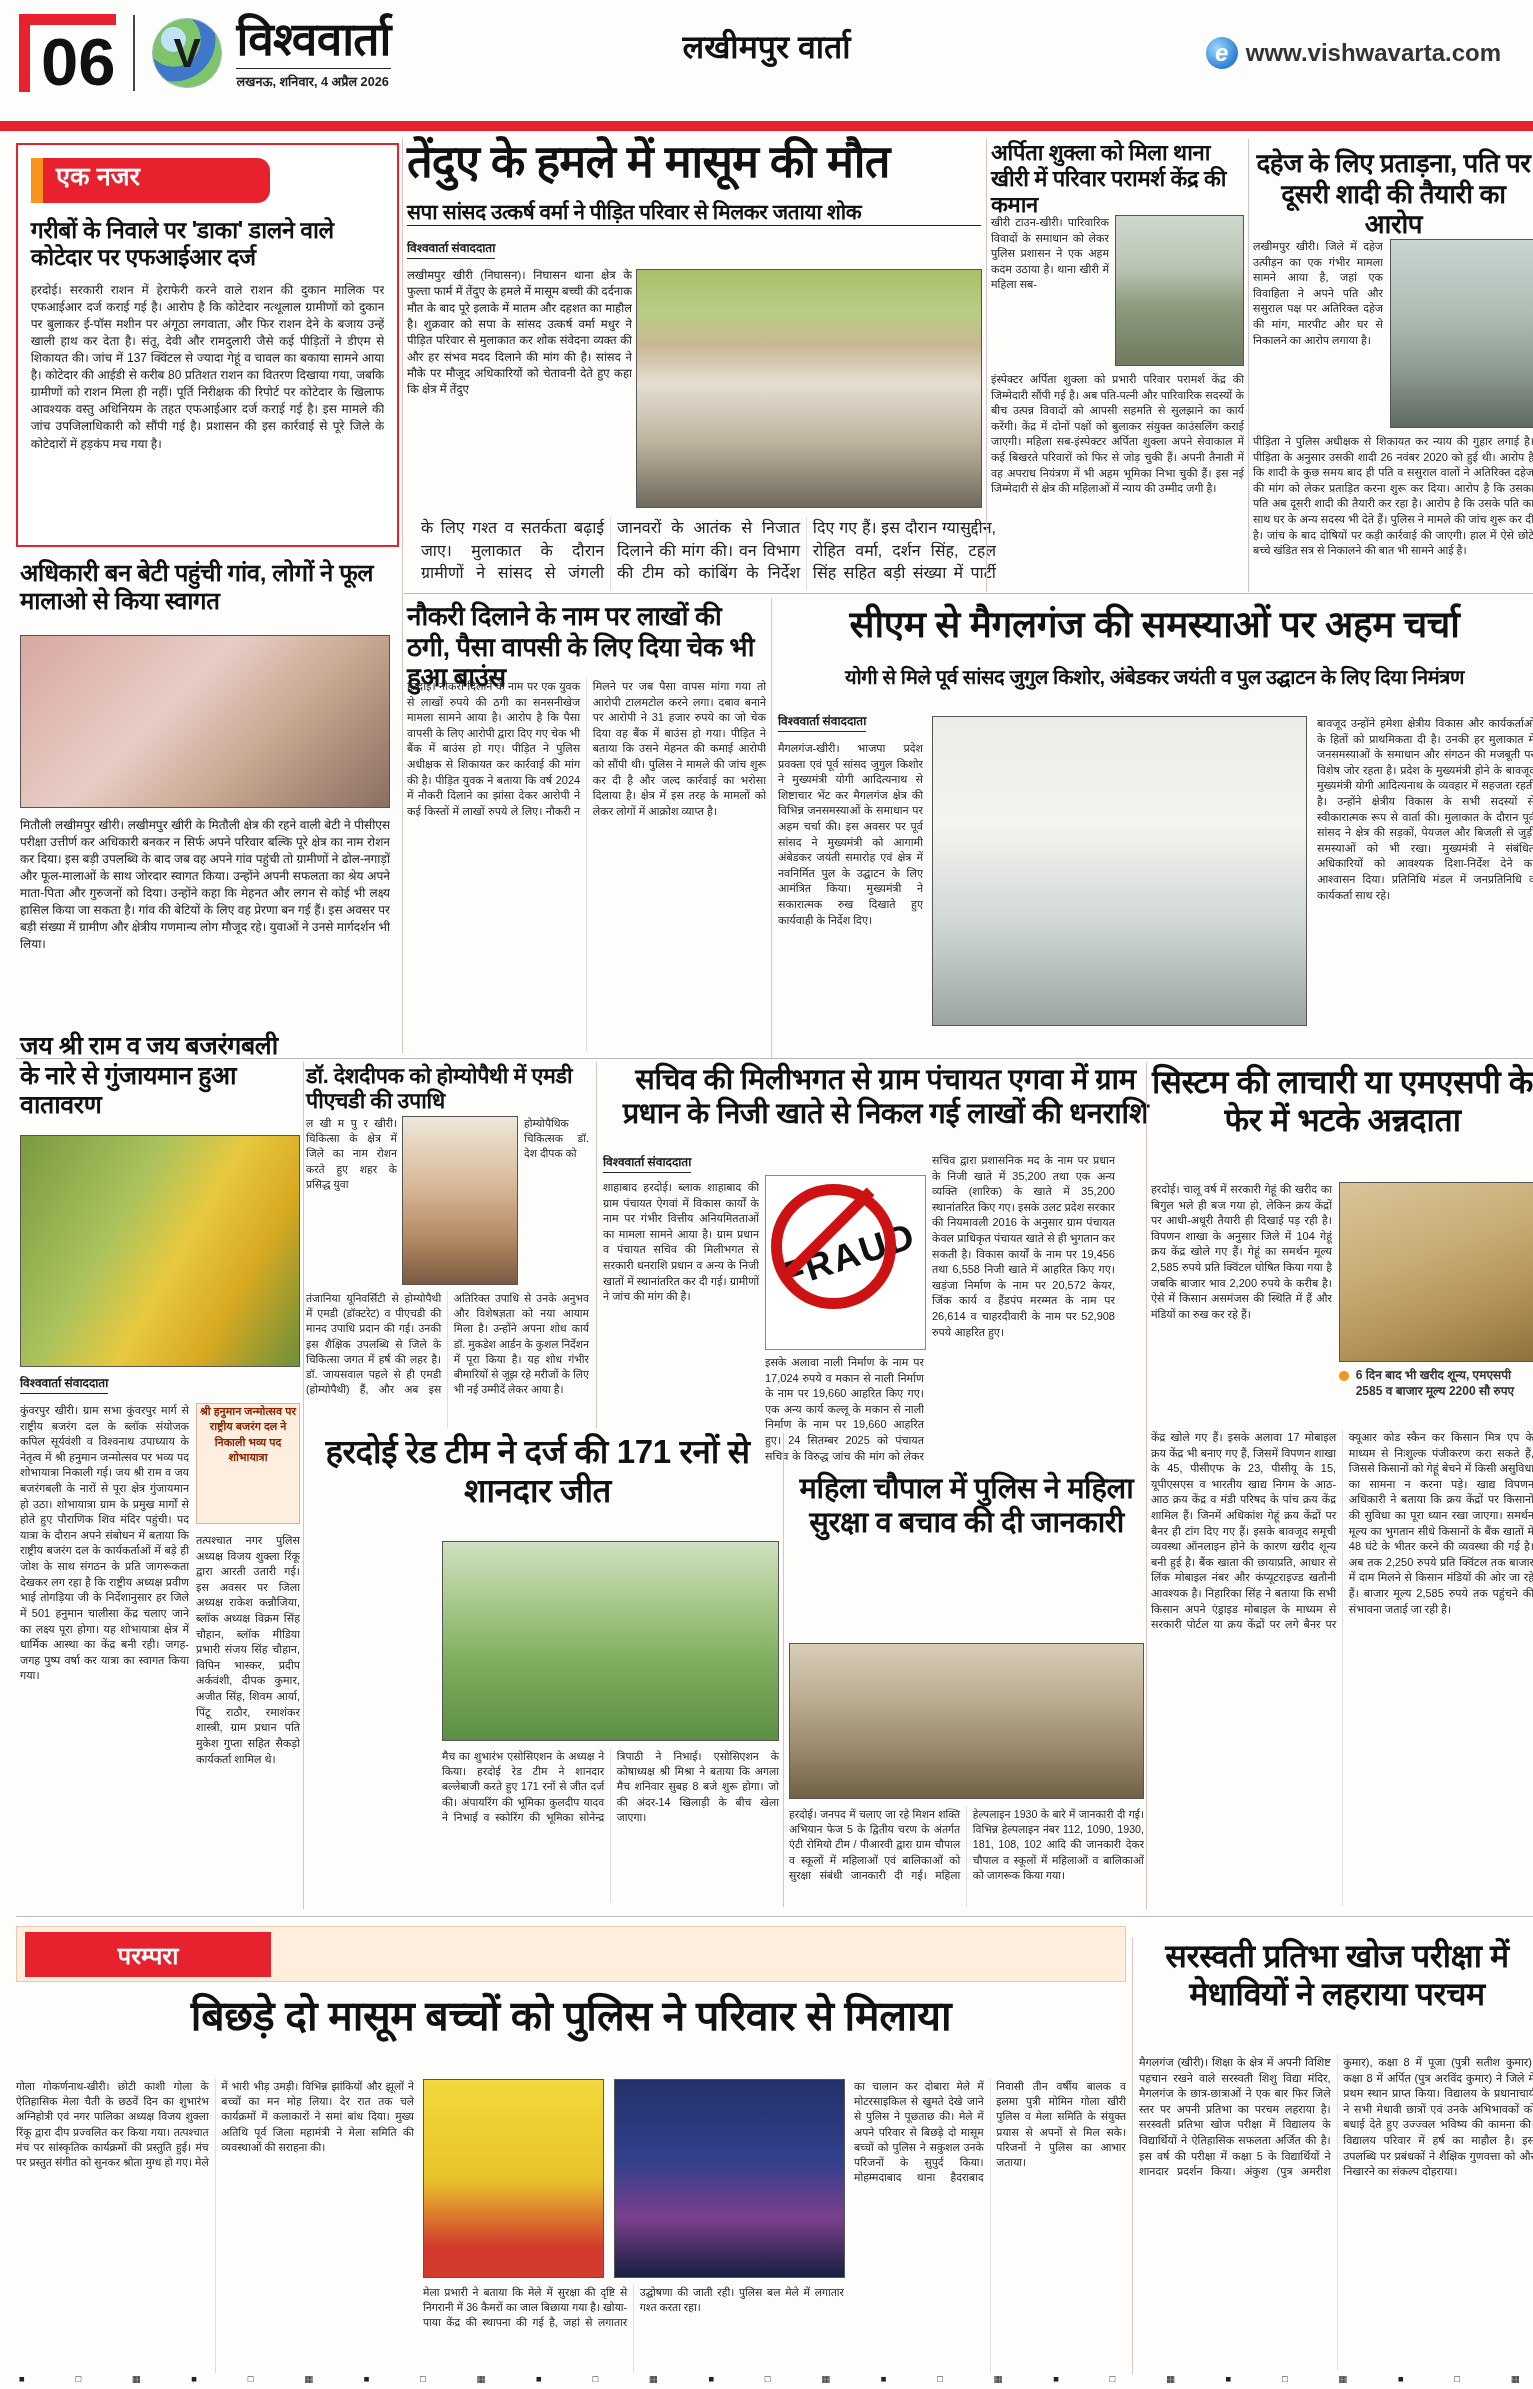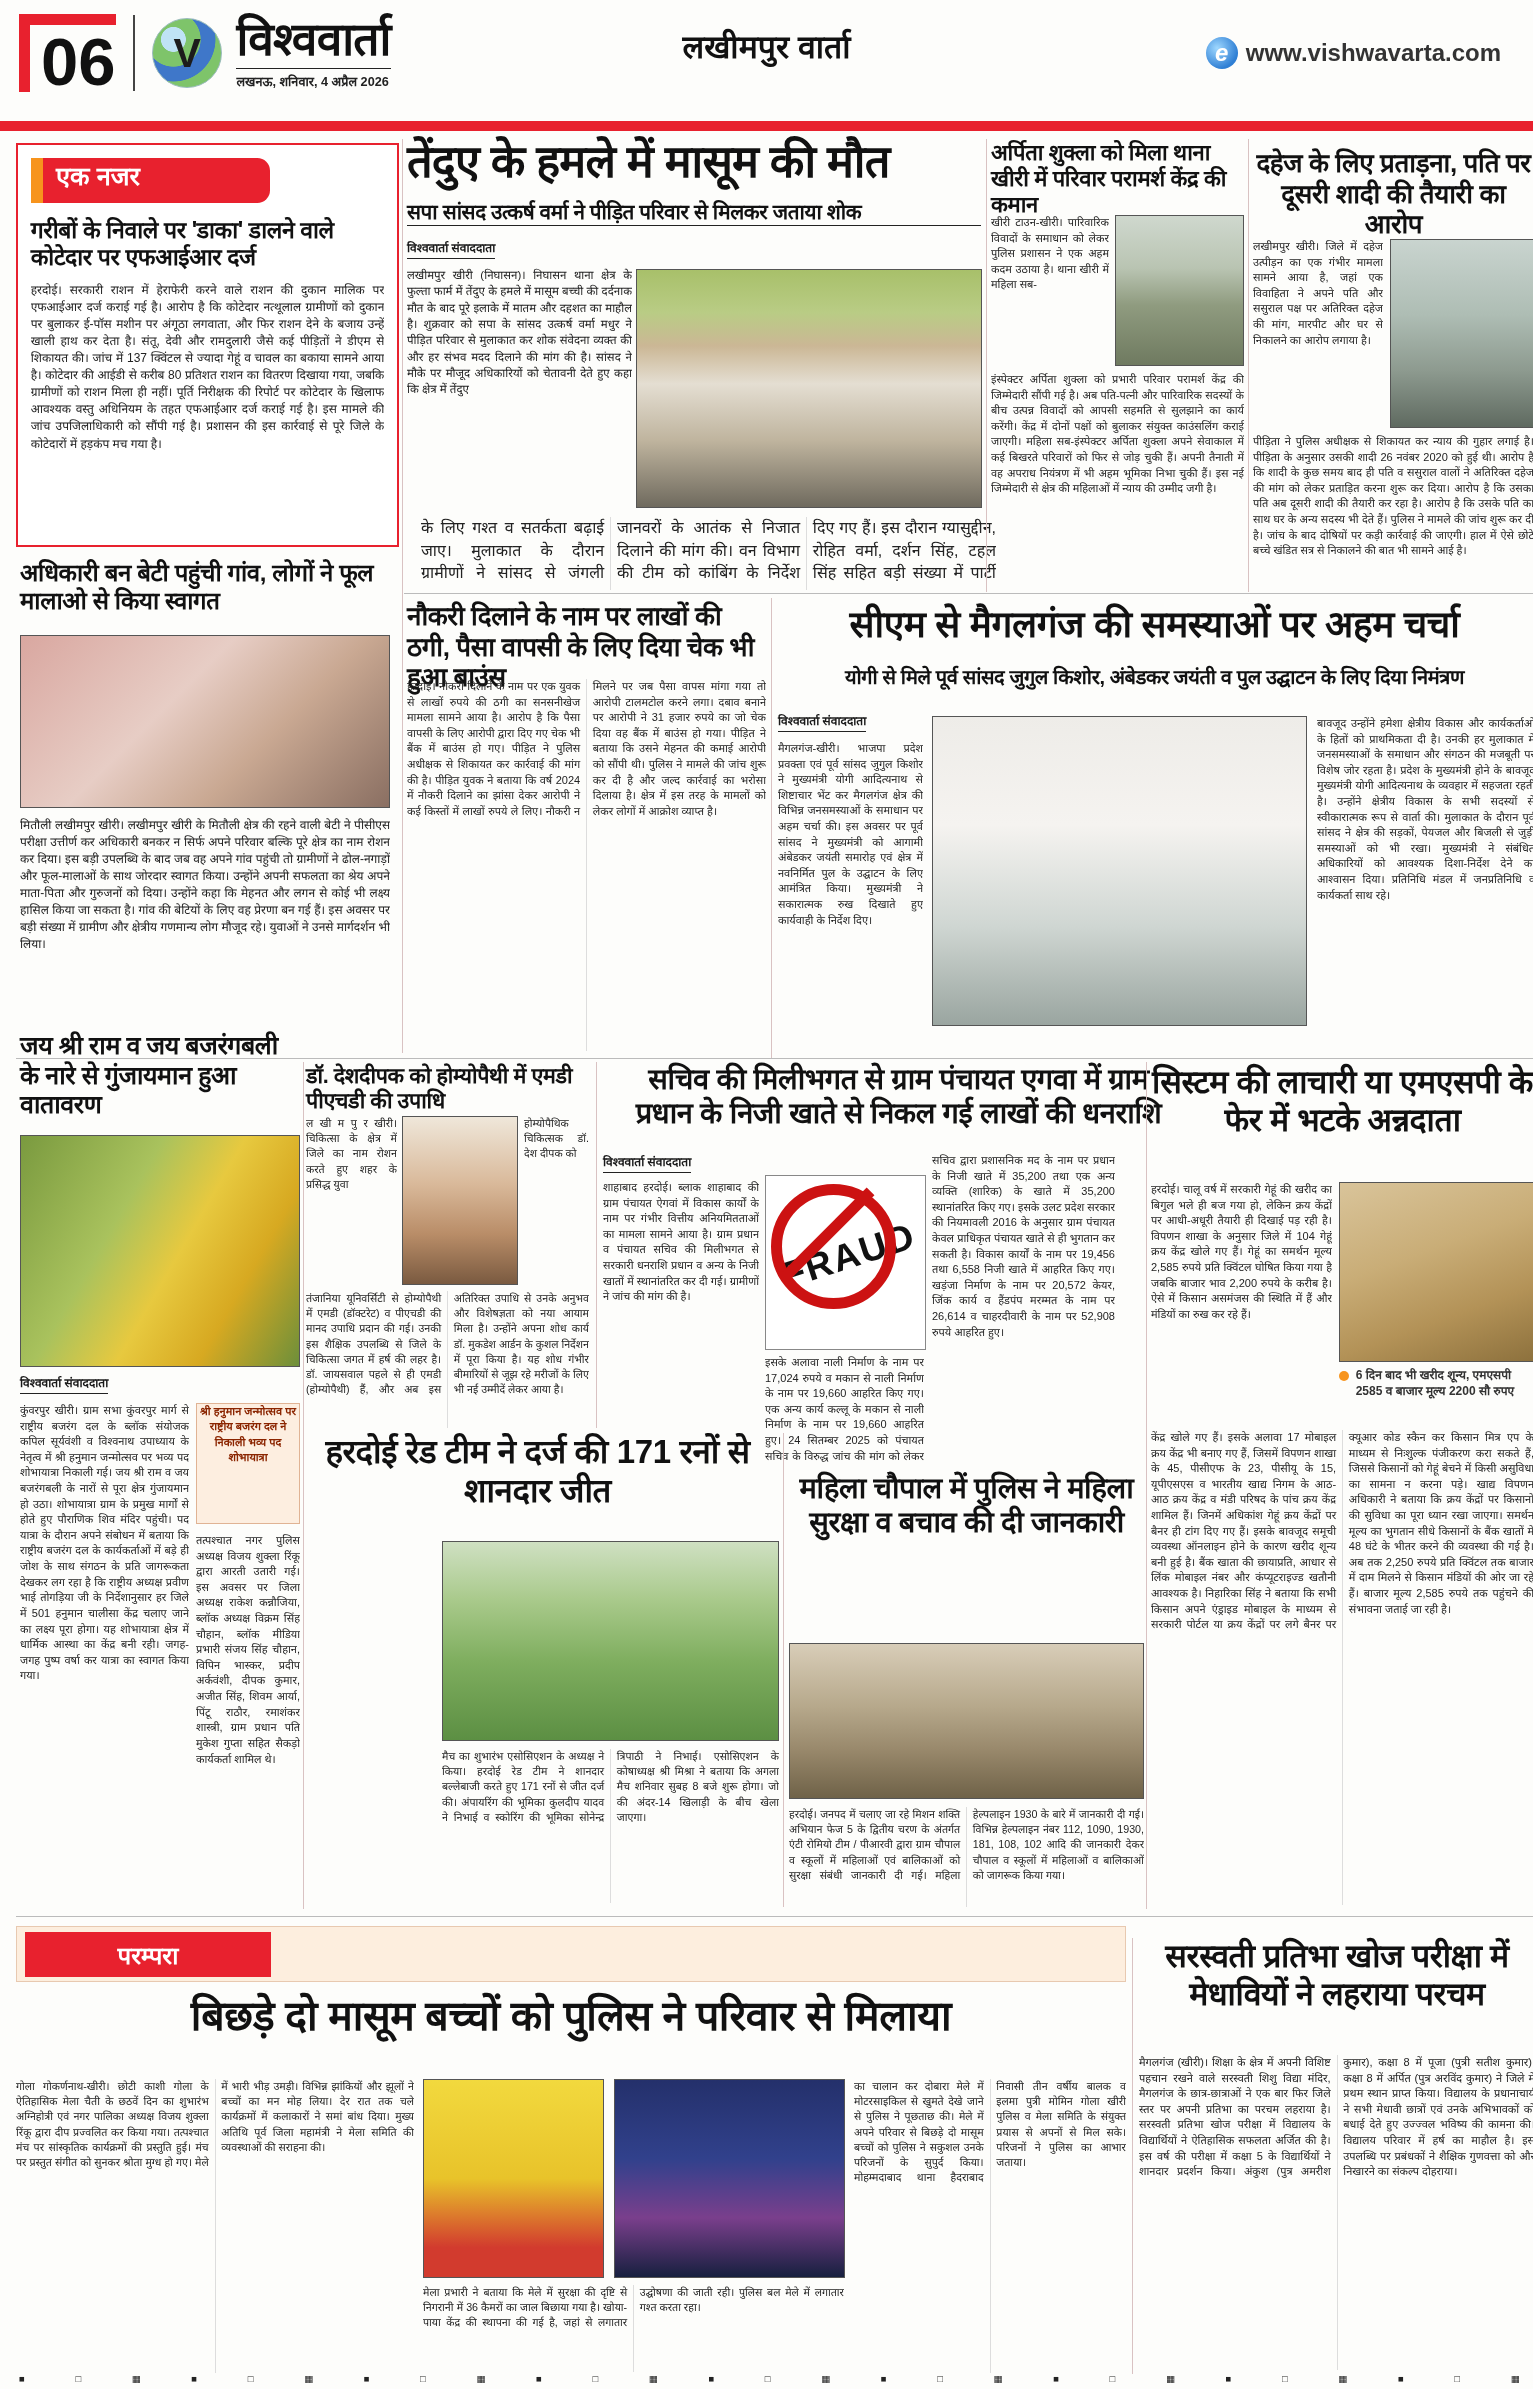--- a/index.html
+++ b/index.html
@@ -117,21 +117,21 @@
   <div class="abs body-txt" style="left:778px;top:741px;width:145px;height:315px;">मैगलगंज-खीरी। भाजपा प्रदेश प्रवक्ता एवं पूर्व सांसद जुगुल किशोर ने मुख्यमंत्री योगी आदित्यनाथ से शिष्टाचार भेंट कर मैगलगंज क्षेत्र की विभिन्न जनसमस्याओं के समाधान पर अहम चर्चा की। इस अवसर पर पूर्व सांसद ने मुख्यमंत्री को आगामी अंबेडकर जयंती समारोह एवं क्षेत्र में नवनिर्मित पुल के उद्घाटन के लिए आमंत्रित किया। मुख्यमंत्री ने सकारात्मक रुख दिखाते हुए कार्यवाही के निर्देश दिए।</div>
   <div class="abs photo" style="left:932px;top:716px;width:375px;height:310px;background:linear-gradient(180deg,#eeece8,#f5f3f0 35%,#cfd6d2 68%,#9aa5a0 100%);"></div>
   <div class="abs body-txt" style="left:1317px;top:716px;width:218px;height:340px;">बावजूद उन्होंने हमेशा क्षेत्रीय विकास और कार्यकर्ताओं के हितों को प्राथमिकता दी है। उनकी हर मुलाकात में जनसमस्याओं के समाधान और संगठन की मजबूती पर विशेष जोर रहता है। प्रदेश के मुख्यमंत्री होने के बावजूद मुख्यमंत्री योगी आदित्यनाथ के व्यवहार में सहजता रहती है। उन्होंने क्षेत्रीय विकास के सभी सदस्यों से स्वीकारात्मक रूप से वार्ता की। मुलाकात के दौरान पूर्व सांसद ने क्षेत्र की सड़कों, पेयजल और बिजली से जुड़ी समस्याओं को भी रखा। मुख्यमंत्री ने संबंधित अधिकारियों को आवश्यक दिशा-निर्देश देने का आश्वासन दिया। प्रतिनिधि मंडल में जनप्रतिनिधि व कार्यकर्ता साथ रहे।</div>
 
   <div class="abs hl" style="left:306px;top:1064px;width:283px;font-size:21.5px;">डॉ. देशदीपक को होम्योपैथी में एमडी पीएचडी की उपाधि</div>
   <div class="abs body-txt" style="left:306px;top:1116px;width:91px;height:167px;font-size:10.7px;">ल खी म पु र खीरी। चिकित्सा के क्षेत्र में जिले का नाम रोशन करते हुए शहर के प्रसिद्ध युवा</div>
   <div class="abs photo" style="left:402px;top:1116px;width:116px;height:169px;background:linear-gradient(180deg,#efe7da 0%,#d9b99a 40%,#b98d68 70%,#7a5a40 100%);"></div>
   <div class="abs body-txt" style="left:524px;top:1116px;width:65px;height:169px;font-size:10.7px;">होम्योपैथिक चिकित्सक डॉ. देश दीपक को</div>
   <div class="abs body-txt cols2" style="left:306px;top:1291px;width:283px;height:137px;font-size:10.7px;">तंजानिया यूनिवर्सिटी से होम्योपैथी में एमडी (डॉक्टरेट) व पीएचडी की मानद उपाधि प्रदान की गई। उनकी इस शैक्षिक उपलब्धि से जिले के चिकित्सा जगत में हर्ष की लहर है। डॉ. जायसवाल पहले से ही एमडी (होम्योपैथी) हैं, और अब इस अतिरिक्त उपाधि से उनके अनुभव और विशेषज्ञता को नया आयाम मिला है। उन्होंने अपना शोध कार्य डॉ. मुकडेश आर्डन के कुशल निर्देशन में पूरा किया है। यह शोध गंभीर बीमारियों से जूझ रहे मरीजों के लिए भी नई उम्मीदें लेकर आया है।</div>
 
-  <div class="abs hl center" style="left:628px;top:1062px;width:541px;font-size:29px;">सचिव की मिलीभगत से ग्राम पंचायत एगवा में ग्राम प्रधान के निजी खाते से निकल गई लाखों की धनराशि</div>
+  <div class="abs hl center" style="left:615px;top:1062px;width:541px;font-size:29px;">सचिव की मिलीभगत से ग्राम पंचायत एगवा में ग्राम प्रधान के निजी खाते से निकल गई लाखों की धनराशि</div>
   <div class="abs" style="left:603px;top:1153px;"><span class="byline">विश्ववार्ता संवाददाता</span></div>
   <div class="abs body-txt" style="left:603px;top:1180px;width:156px;height:280px;">शाहाबाद हरदोई। ब्लाक शाहाबाद की ग्राम पंचायत ऐगवां में विकास कार्यों के नाम पर गंभीर वित्तीय अनियमितताओं का मामला सामने आया है। ग्राम प्रधान व पंचायत सचिव की मिलीभगत से सरकारी धनराशि प्रधान व अन्य के निजी खातों में स्थानांतरित कर दी गई। ग्रामीणों ने जांच की मांग की है।</div>
   <div class="abs fraud" style="left:765px;top:1175px;width:159px;height:173px;">
     <span class="word">FRAUD</span>
     <div class="circle"></div>
     <div class="slash"></div>
   </div>
   <div class="abs body-txt" style="left:765px;top:1355px;width:159px;height:107px;">इसके अलावा नाली निर्माण के नाम पर 17,024 रुपये व मकान से नाली निर्माण के नाम पर 19,660 आहरित किए गए। एक अन्य कार्य कल्लू के मकान से नाली निर्माण के नाम पर 19,660 आहरित हुए। 24 सितम्बर 2025 को पंचायत सचिव के विरुद्ध जांच की मांग को लेकर ग्रामीणों ने जिलाधिकारी को पत्र सौंपा। मामला संज्ञान में आने पर जांच करवा कर दोषियों पर कार्रवाई की जाएगी।</div>
   <div class="abs body-txt" style="left:932px;top:1153px;width:183px;height:310px;">सचिव द्वारा प्रशासनिक मद के नाम पर प्रधान के निजी खाते में 35,200 तथा एक अन्य व्यक्ति (शारिक) के खाते में 35,200 स्थानांतरित किए गए। इसके उलट प्रदेश सरकार की नियमावली 2016 के अनुसार ग्राम पंचायत केवल प्राधिकृत पंचायत खाते से ही भुगतान कर सकती है। विकास कार्यों के नाम पर 19,456 तथा 6,558 निजी खाते में आहरित किए गए। खड़ंजा निर्माण के नाम पर 20,572 केयर, जिंक कार्य व हैंडपंप मरम्मत के नाम पर 26,614 व चाहरदीवारी के नाम पर 52,908 रुपये आहरित हुए।</div>
 

